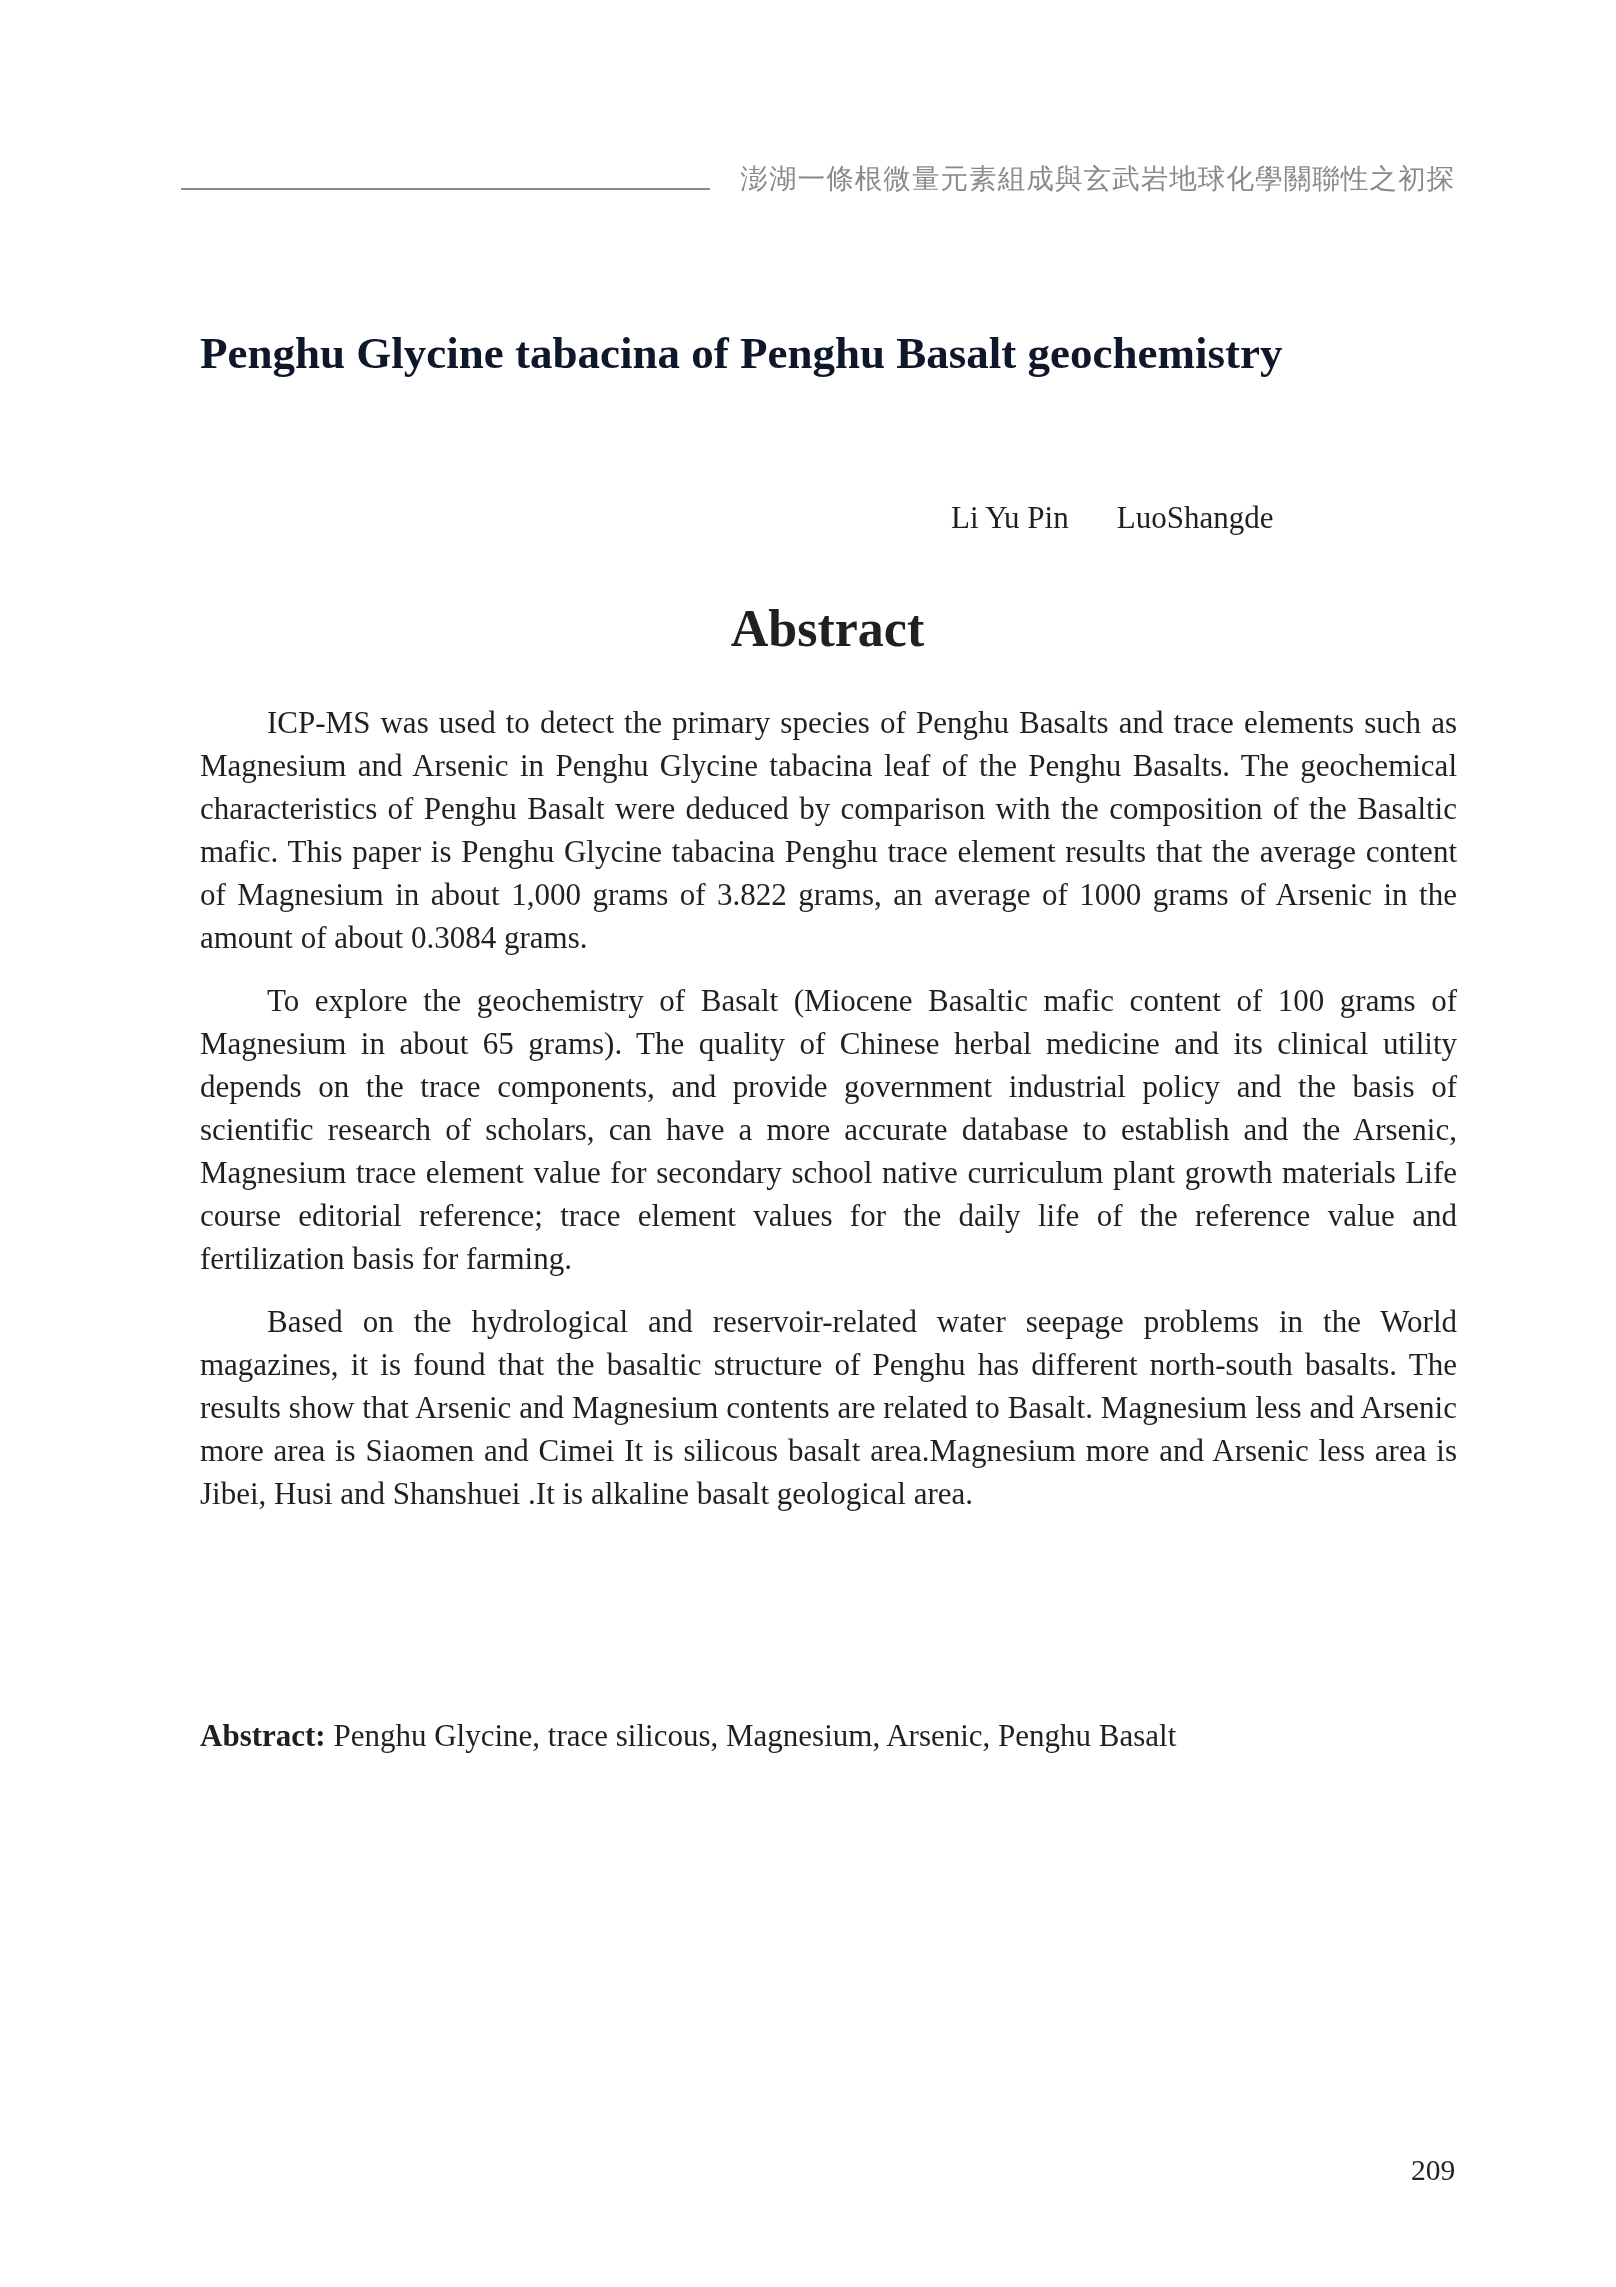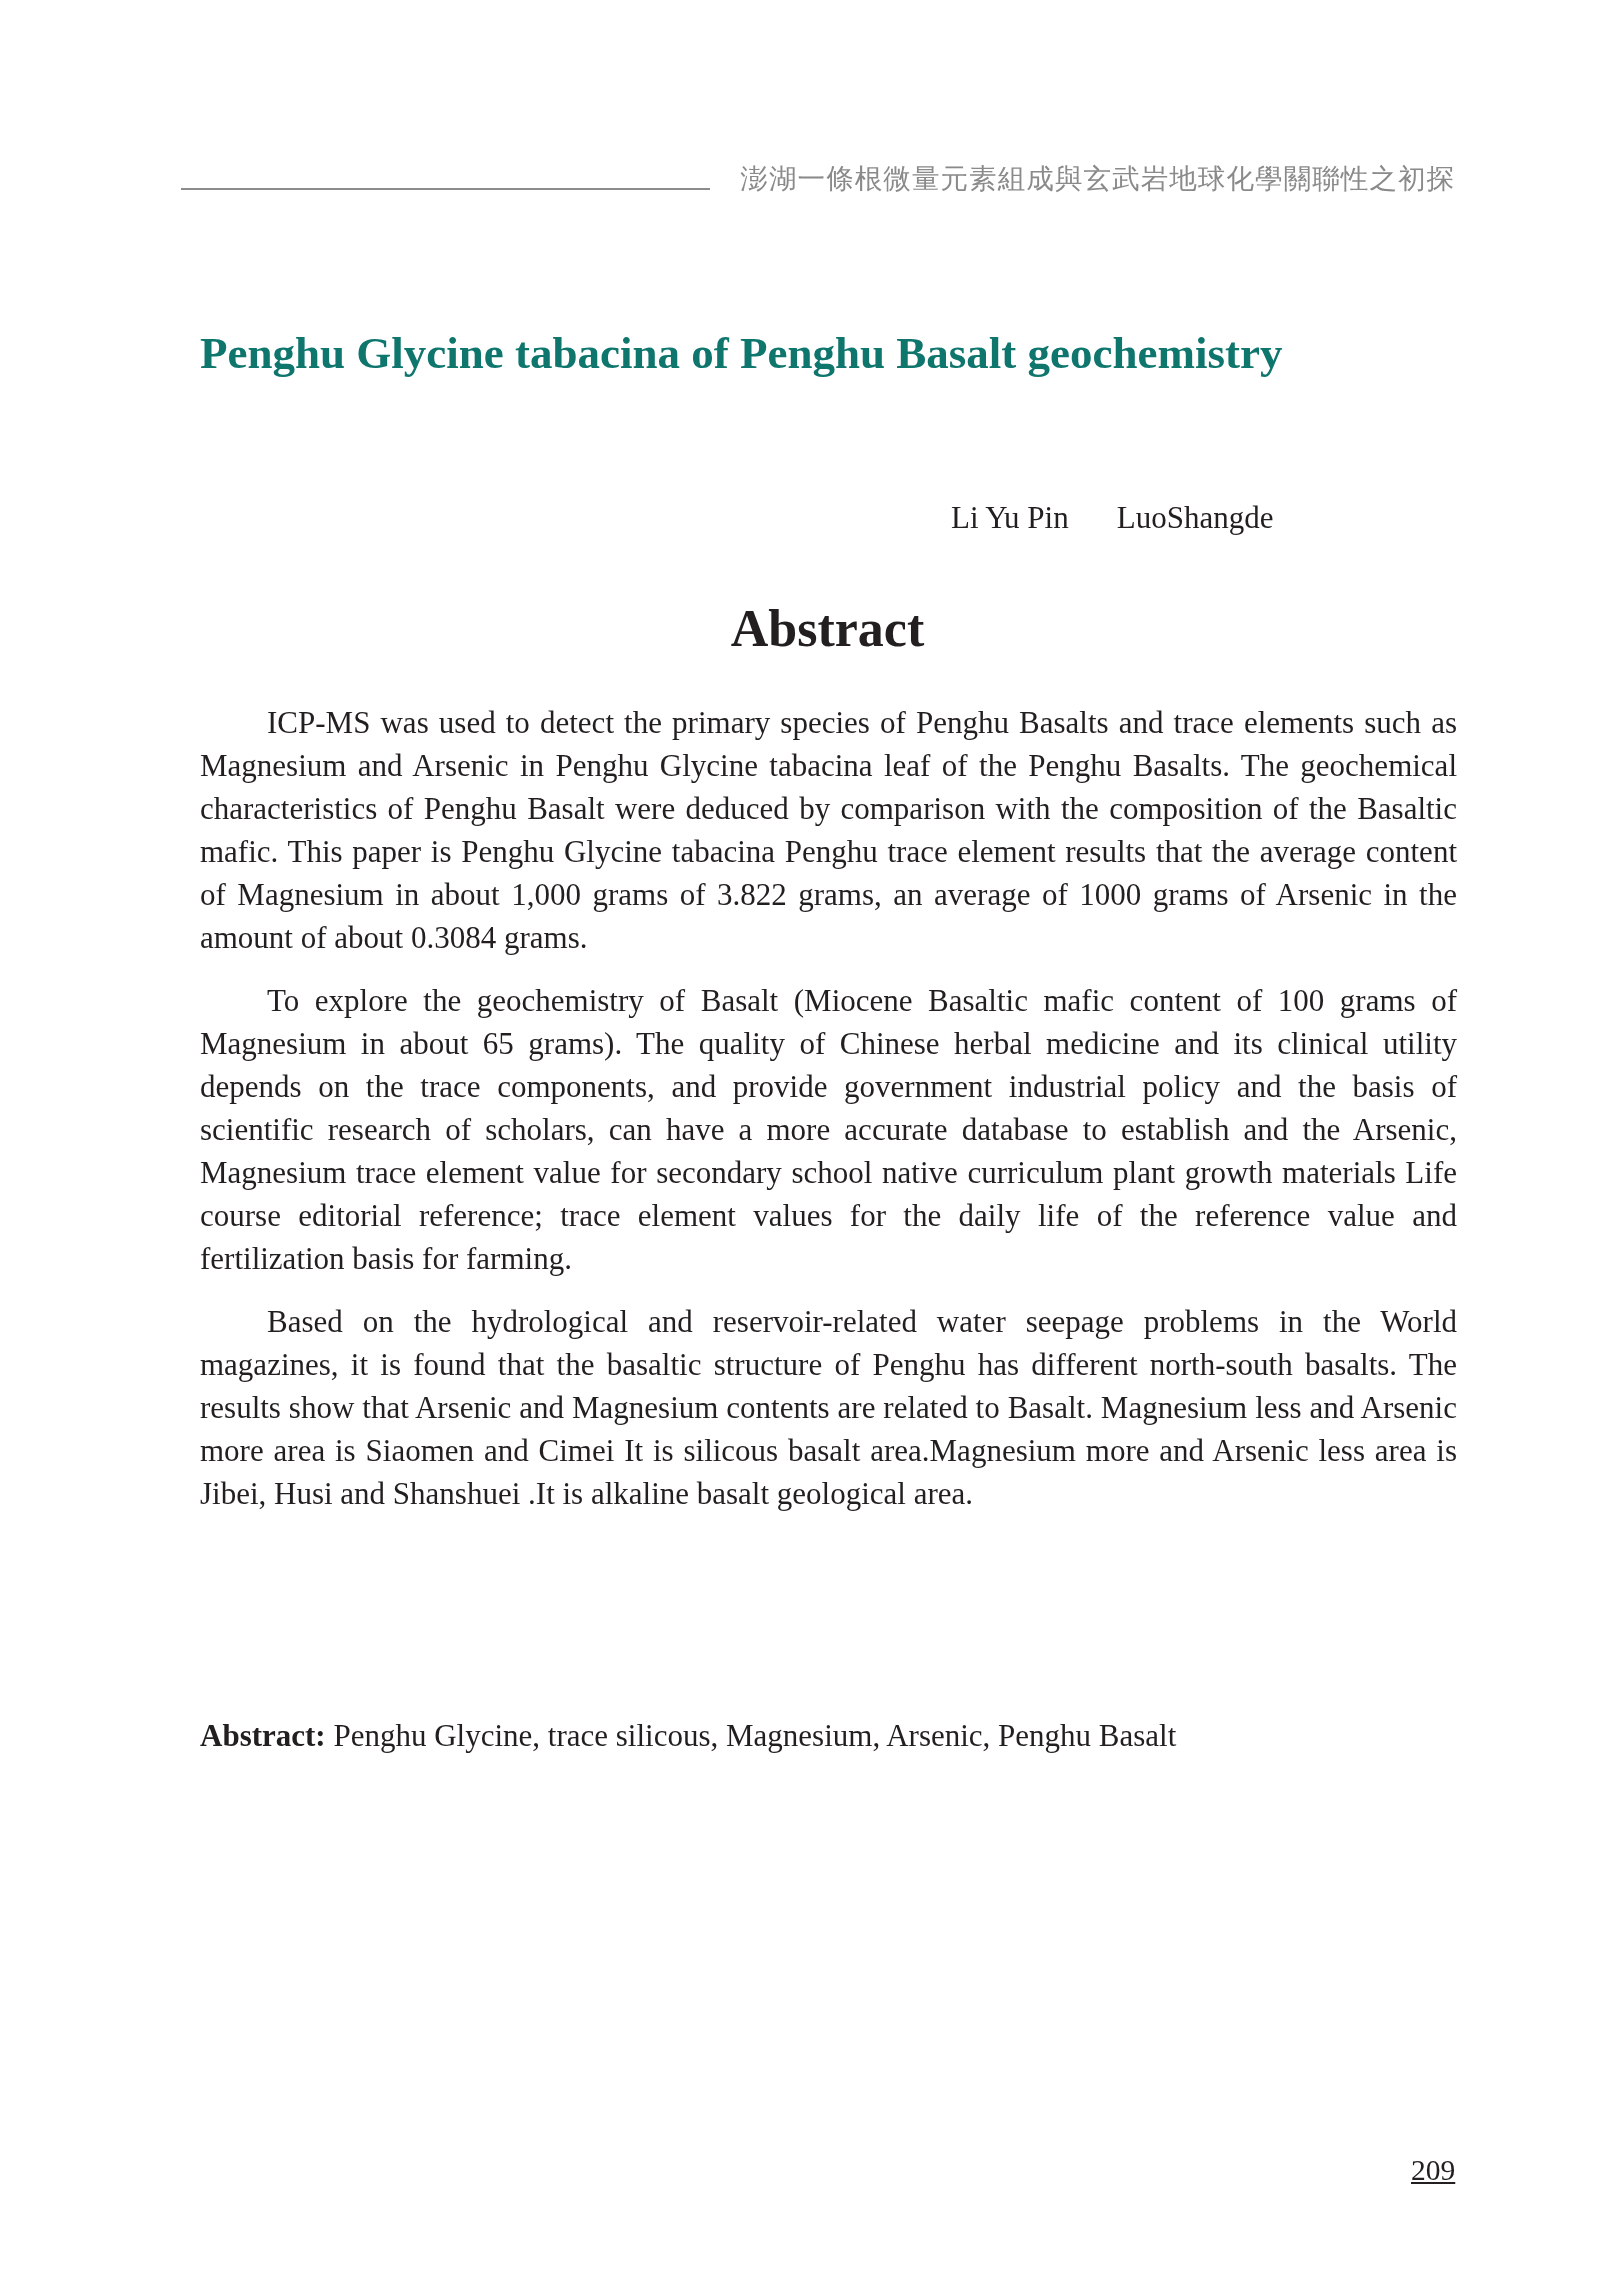--- a/index.html
+++ b/index.html
@@ -44,21 +44,21 @@
   }
   .paper-title {
     position: absolute;
     left: 200px;
     top: 323px;
     width: 1274px;
     margin: 0;
     font-weight: bold;
     font-size: 45px;
     line-height: 60px;
-    color: #0f766e;
+    color: #0f172a;
   }
   .paper-title span { display: block; white-space: nowrap; }
   .authors {
     position: absolute;
     left: 951px;
     top: 496px;
     font-size: 31px;
     line-height: 44px;
     white-space: nowrap;
   }
@@ -98,21 +98,20 @@
     white-space: nowrap;
   }
   .keywords .kw-label { font-weight: bold; }
   .page-number {
     position: absolute;
     left: 1411px;
     top: 2151px;
     font-size: 29.5px;
     line-height: 38px;
     color: #231f20;
-    text-decoration: underline;
   }
 </style>
 </head>
 <body>
 
 <div class="running-header">
   <div class="header-rule"></div>
   <div class="header-text">澎湖一條根微量元素組成與玄武岩地球化學關聯性之初探</div>
 </div>
 

